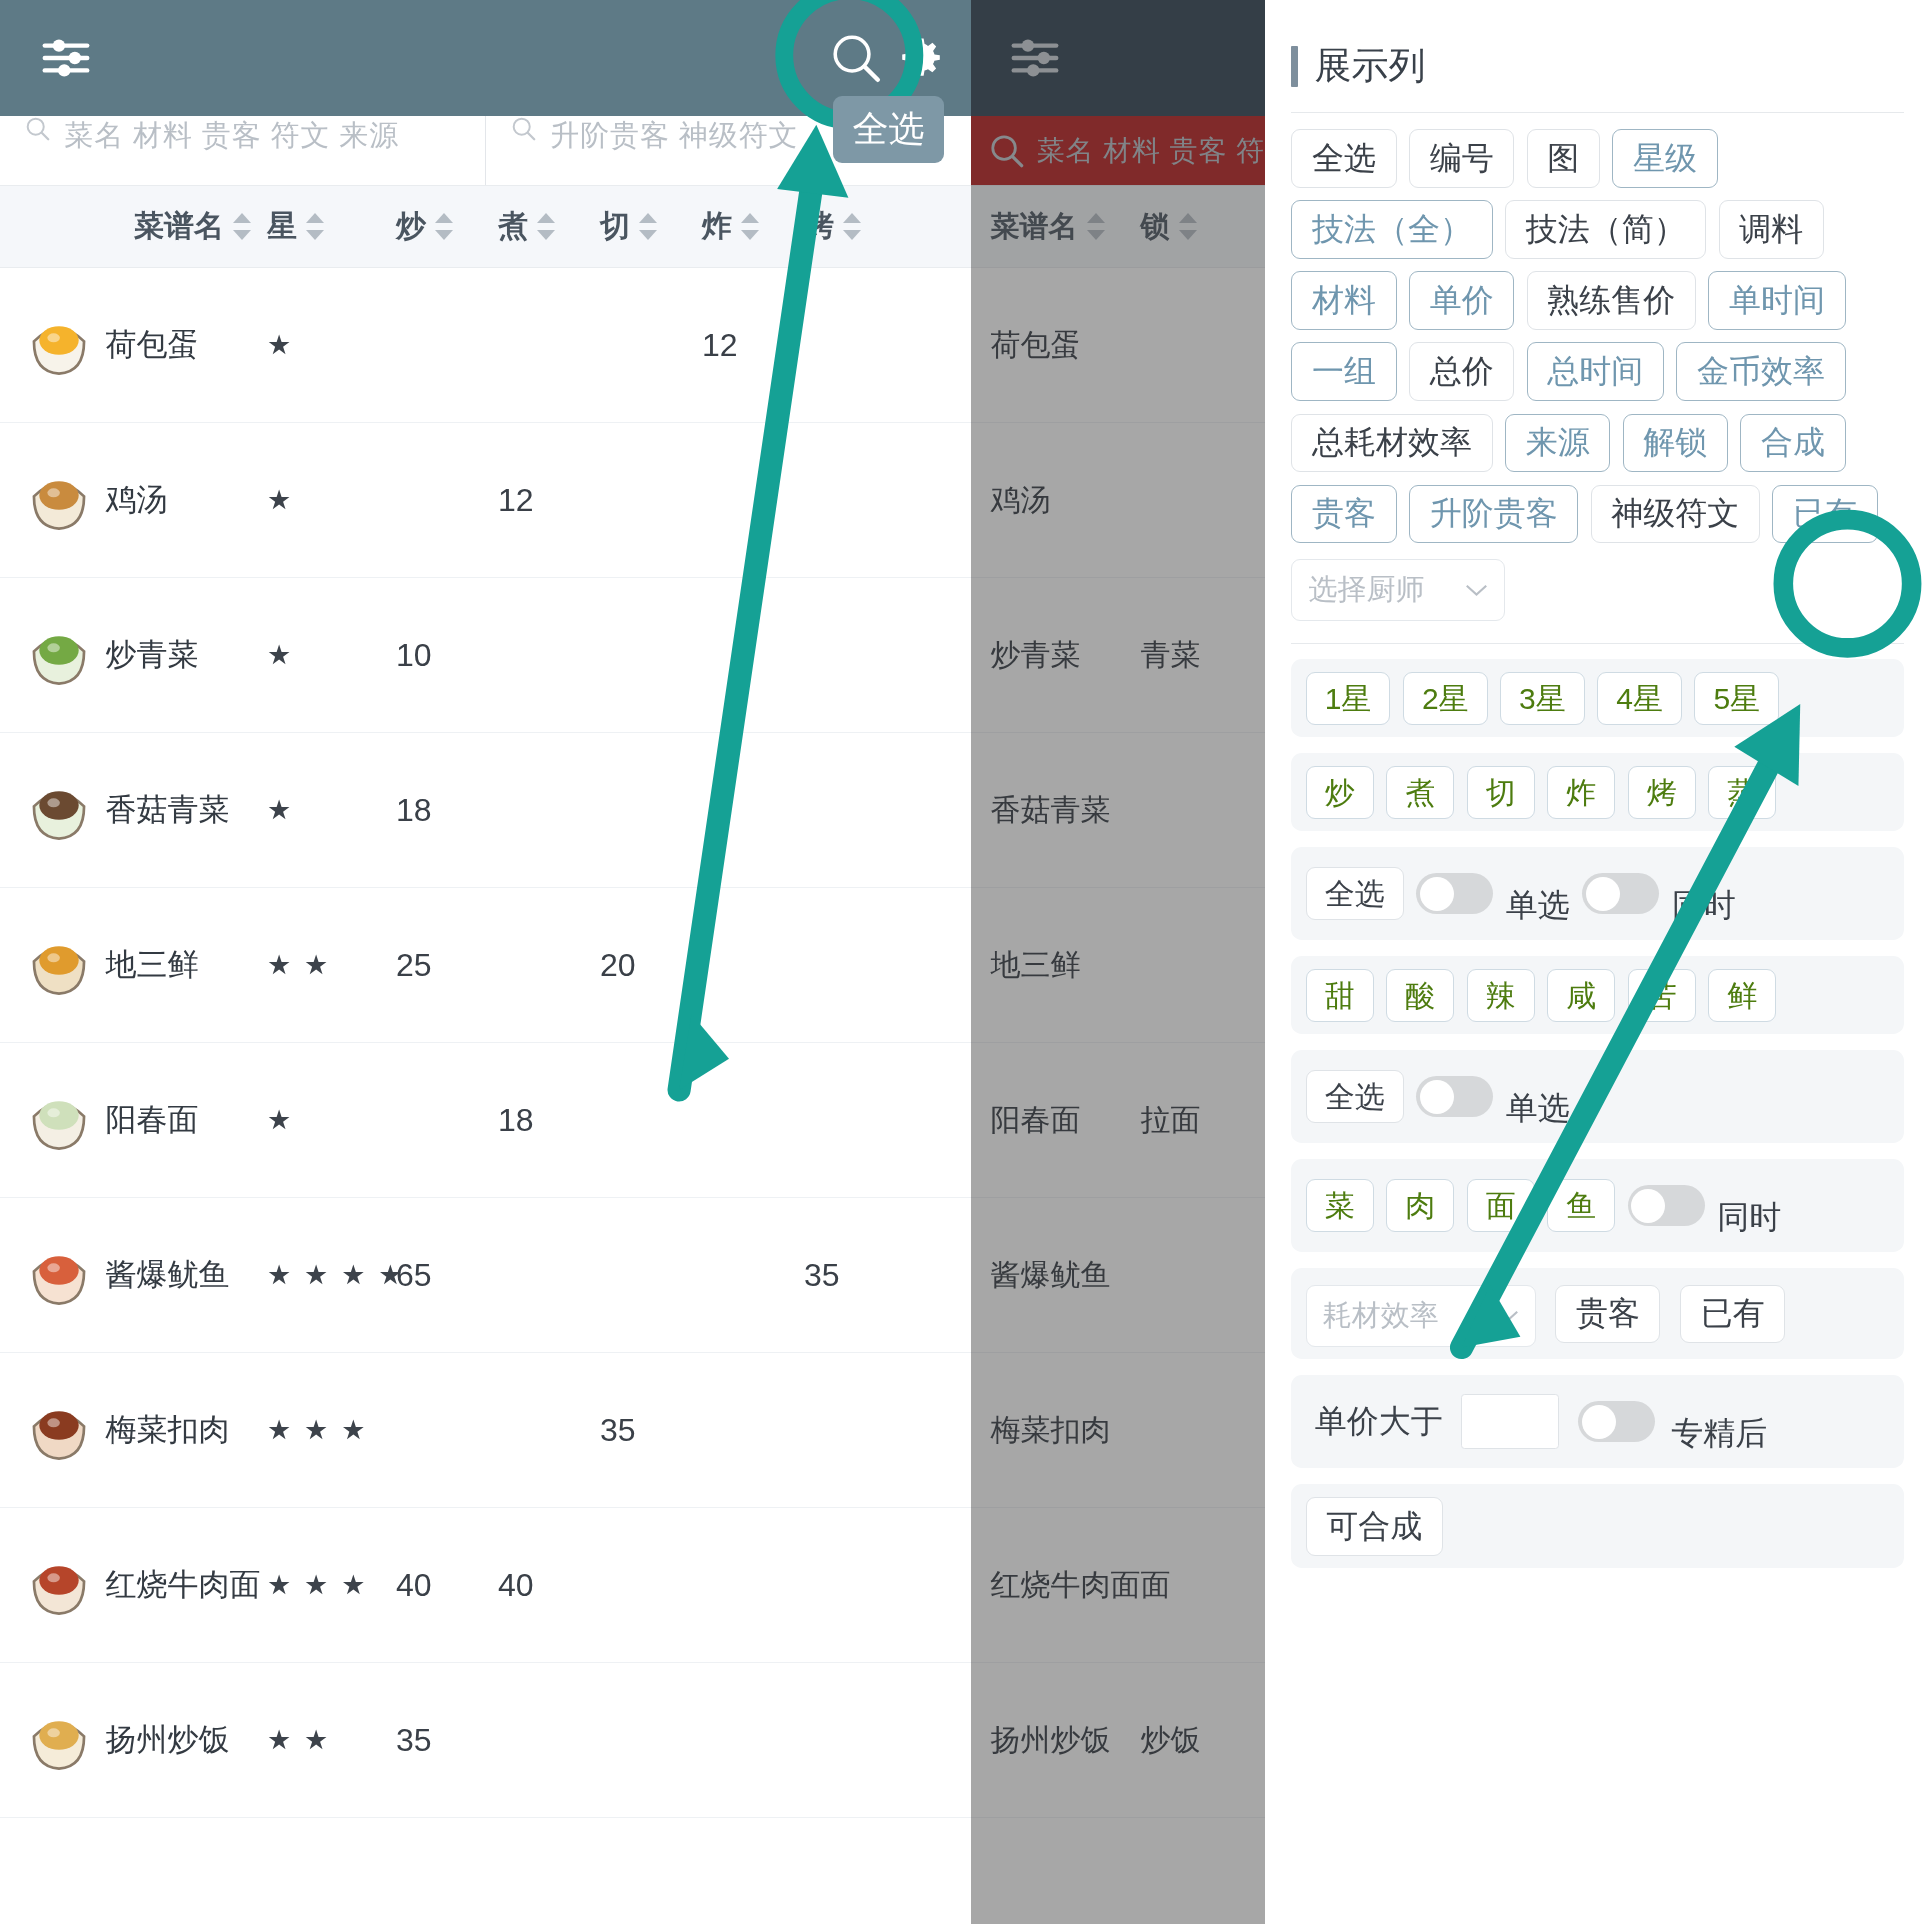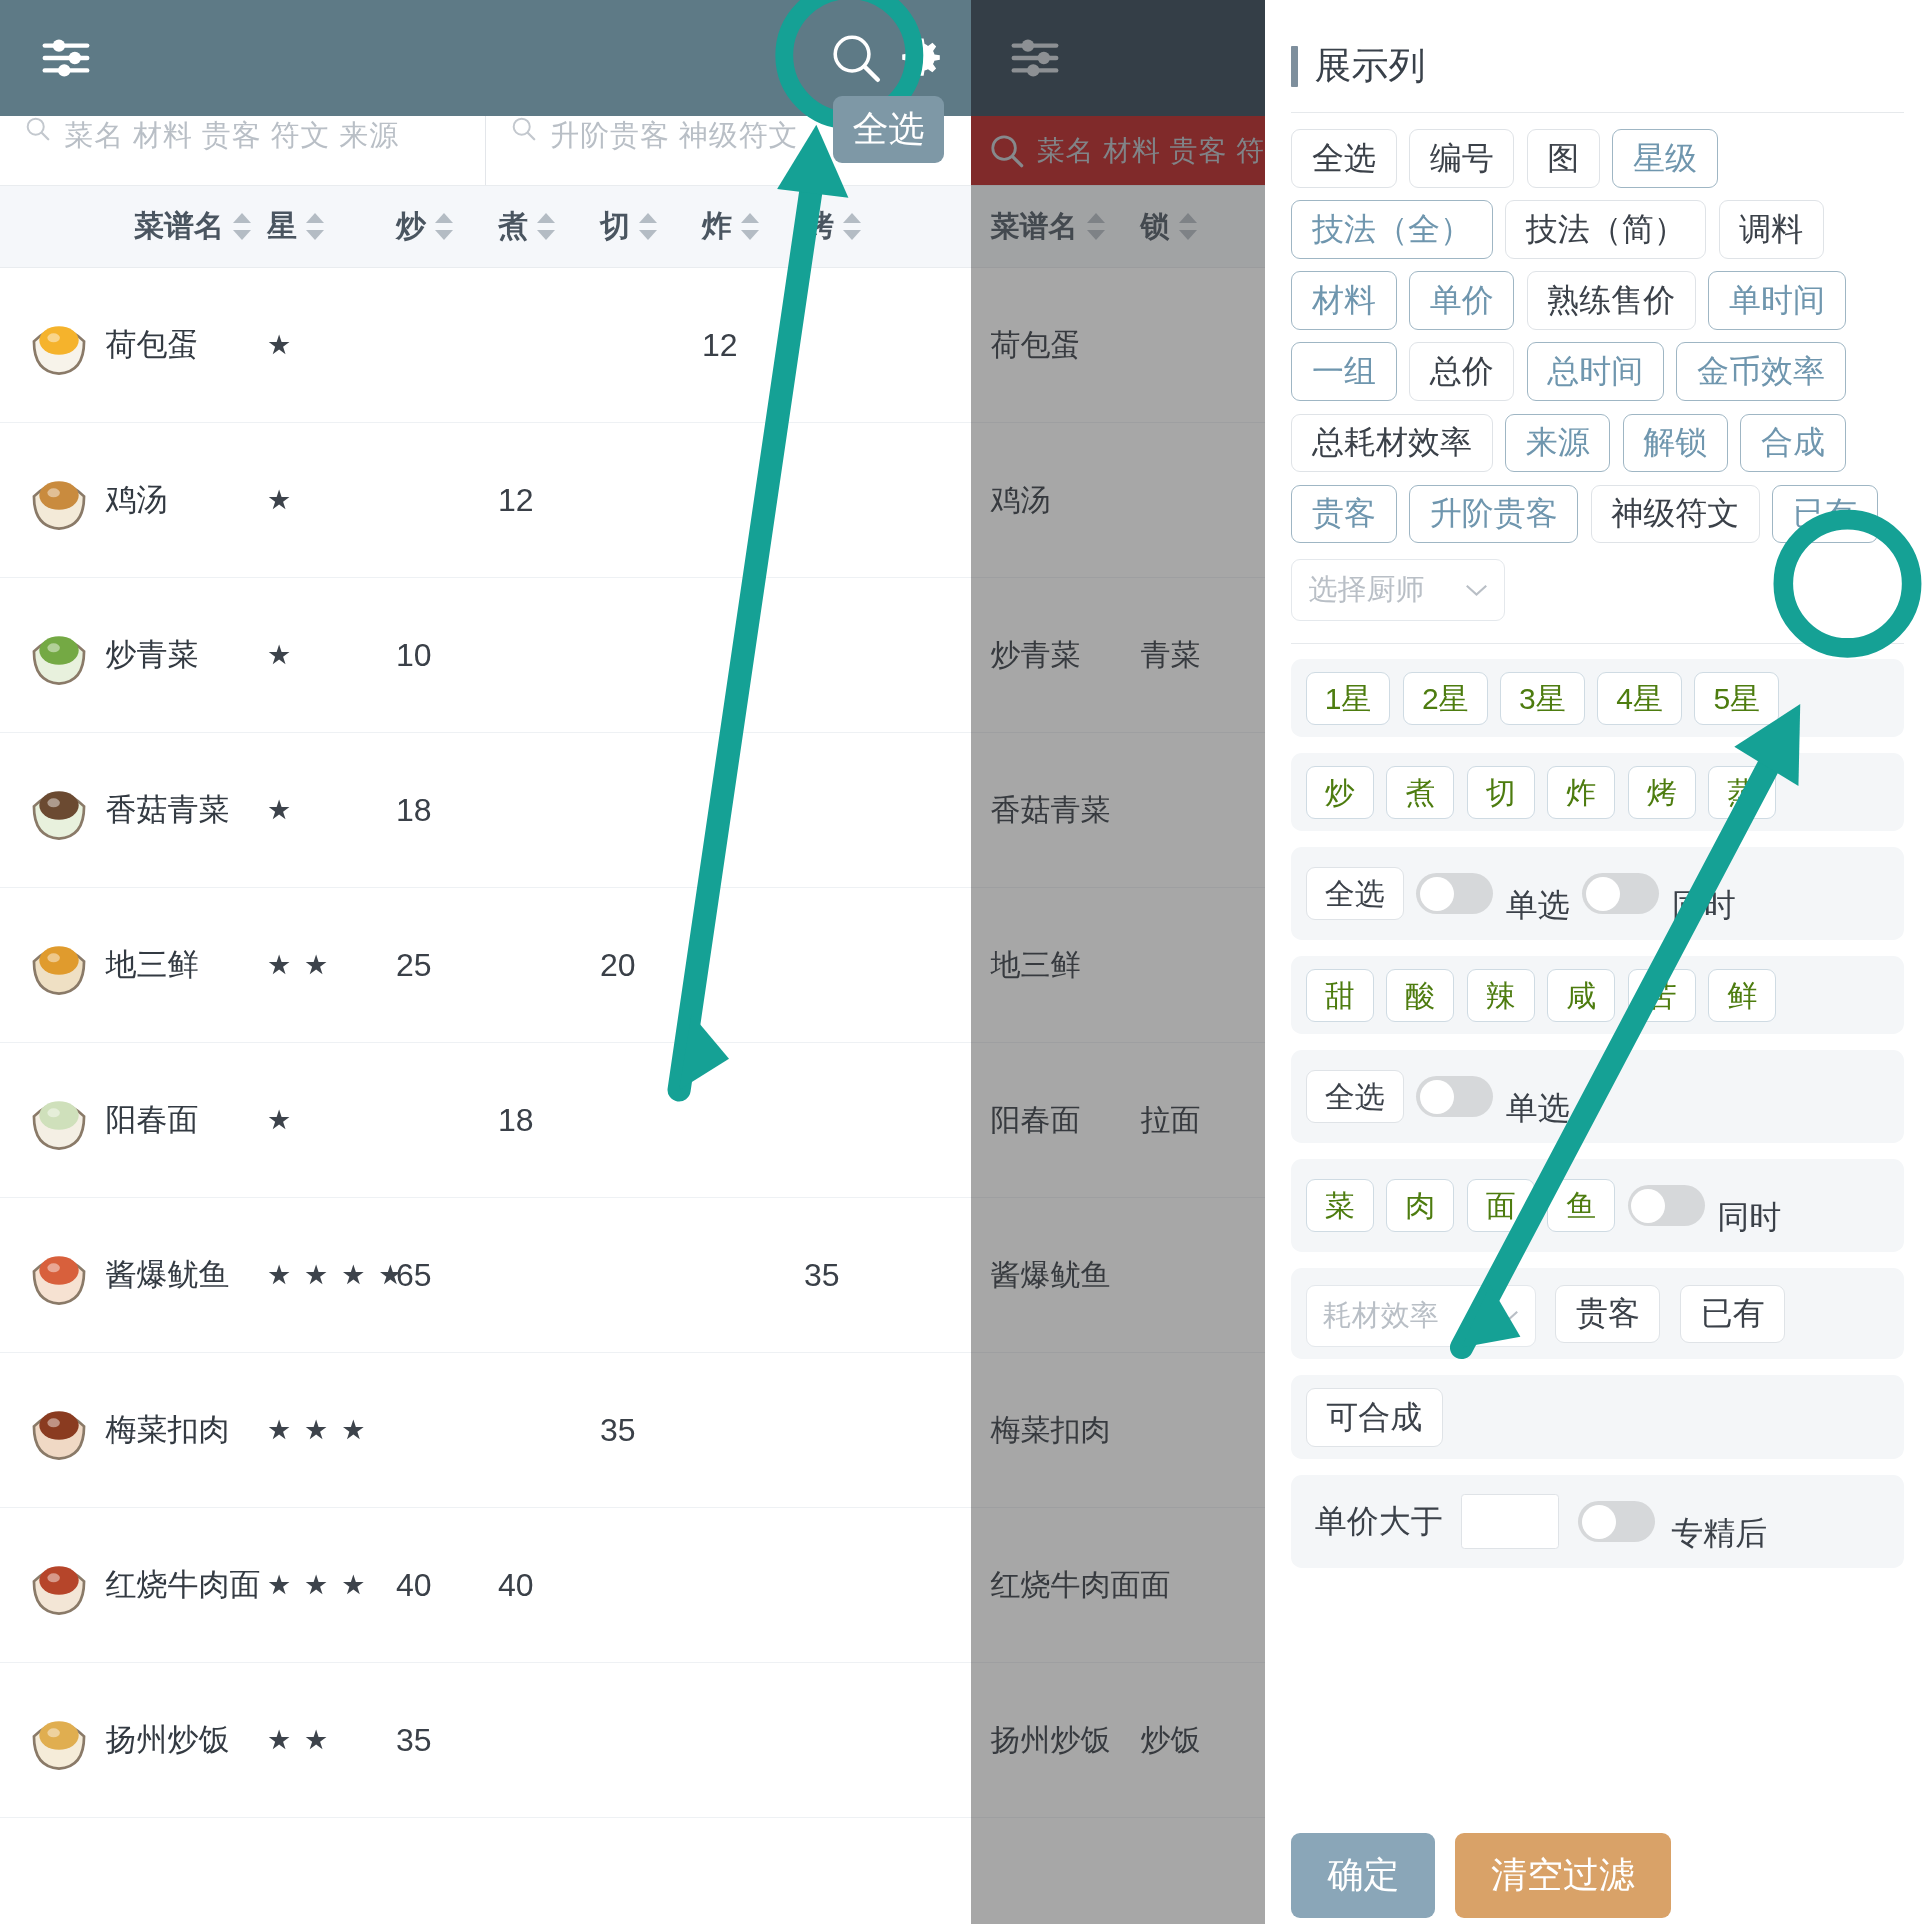--- a/index.html
+++ b/index.html
@@ -618,35 +618,31 @@
       <div class="select-box" style="margin-top:4px;width:230px;">
         <span>耗材效率</span>
         <svg class="chev" viewBox="0 0 26 16">
           <polyline points="2,3 13,13 24,3" fill="none" stroke="#b9bfc6" stroke-width="2.4"></polyline>
         </svg>
       </div>
       <span class="chip">贵客</span>
       <span class="chip">已有</span>
     </div>
 
-    <div class="group">
-      <span class="chip">可合成</span>
-    </div>
-
     <div class="group" style="gap:0;">
       <span class="inline-lbl" style="padding:0 18px 0 9px;">单价大于</span>
       <span class="numinput"></span>
       <span class="toggle" style="margin-left:19.6px;"></span>
       <span class="tg-label" style="padding-left:16px;">专精后</span>
     </div>
 
-    <div class="footer-btns">
-      <button class="btn-primary">确定</button>
-      <button class="btn-warn">清空过滤</button>
-    </div>
+    <div class="group">
+      <span class="chip">可合成</span>
+    </div>
+
   </div>
 
   <svg class="anno" viewBox="0 0 2160 2160">
     <circle cx="953" cy="62" r="73" fill="none" stroke="#15a195" stroke-width="20"></circle>
     <circle cx="2073" cy="655" r="72" fill="none" stroke="#15a195" stroke-width="22"></circle>
     <g>
       <line x1="762" y1="1223" x2="912" y2="200" stroke="#15a195" stroke-width="26" stroke-linecap="round"></line>
       <polygon points="916,140 952,222 872,212" fill="#15a195"></polygon>
       <polygon points="762,1223 818,1188 776,1138" fill="#15a195"></polygon>
     </g>

